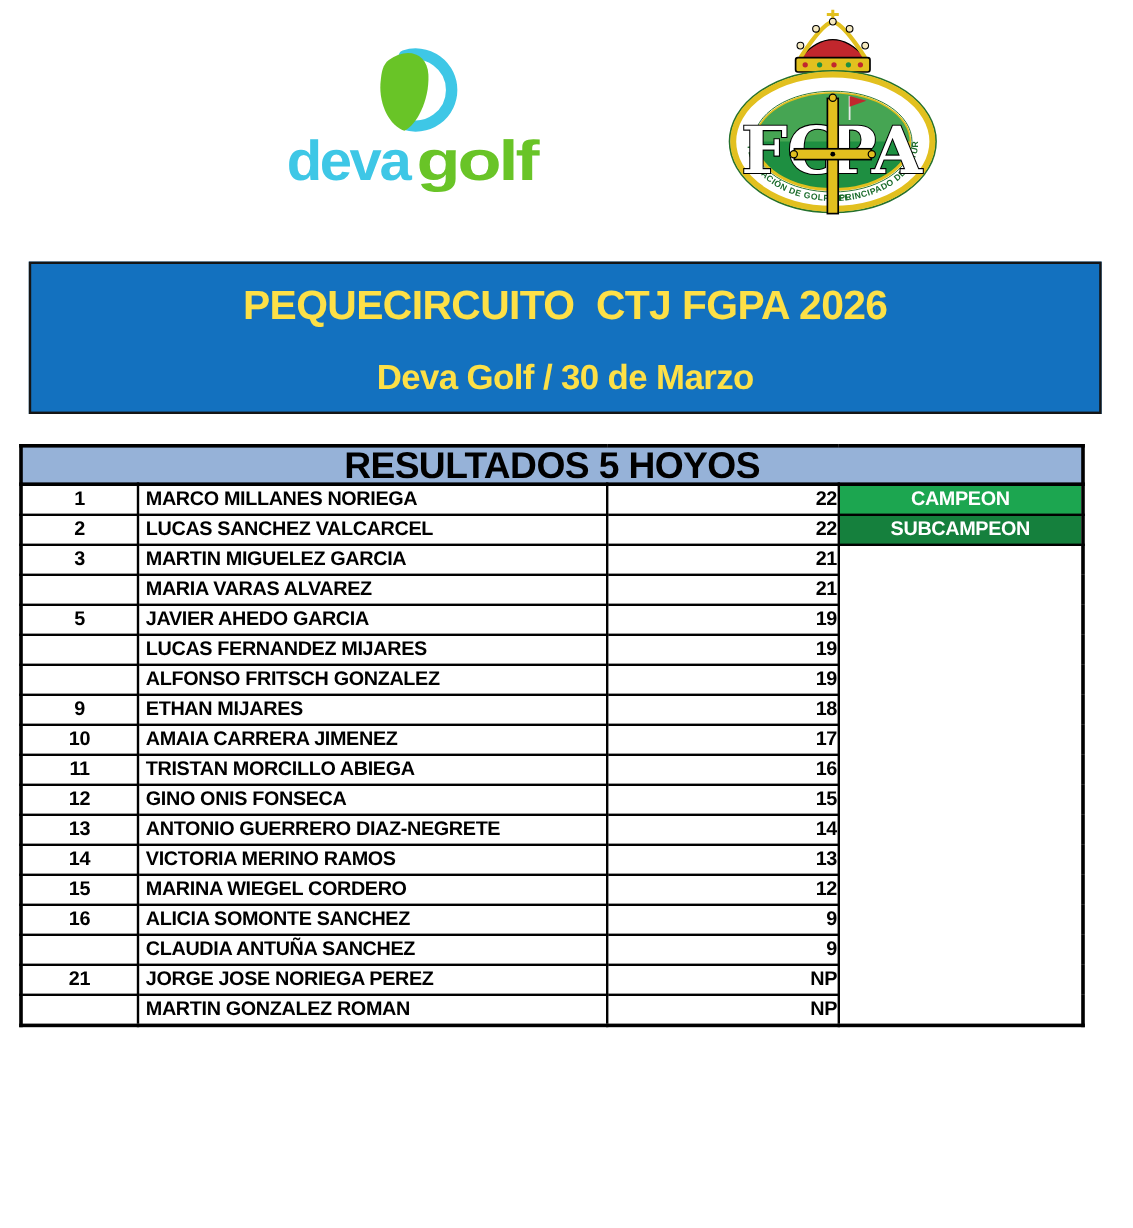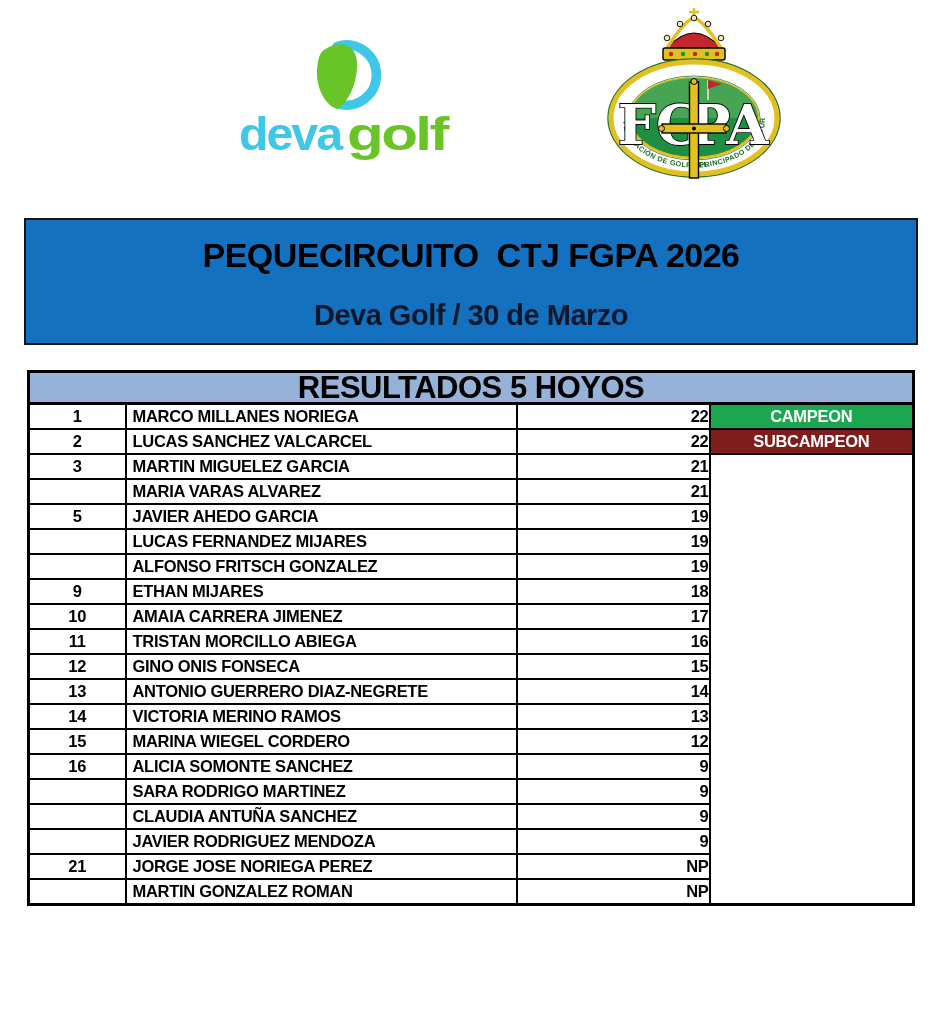--- a/index.html
+++ b/index.html
@@ -10,21 +10,21 @@
   .deva-logo{position:absolute;left:225px;top:28px;width:235px;height:135px;}
   .fgpa-crest{position:absolute;left:605px;top:8px;width:178px;height:175px;}
 
   
   .banner{position:absolute;left:24px;top:218px;width:890px;height:123px;
           border:2px solid #151515;display:flex;flex-direction:column;align-items:center;}
   .banner .title{margin-top:16px;font-size:34px;font-weight:bold;letter-spacing:-0.5px;white-space:pre;}
   .banner .subtitle{margin-top:24px;font-size:29px;font-weight:bold;letter-spacing:-0.5px;white-space:pre;}
 
   
-  .tablewrap{position:absolute;left:27px;top:370px;width:885px;}
+  .tablewrap{position:absolute;left:16px;top:370px;width:885px;}
   table.results{border-collapse:collapse;table-layout:fixed;width:885px;border:3px solid #000;}
   th.tbl-header{height:28px;font-size:31px;font-weight:bold;letter-spacing:-0.5px;
                 color:#000;text-align:center;border:3px solid #000;padding:0;line-height:29px;}
   td{height:23px;padding:0;font-size:16.5px;font-weight:bold;color:#000;
      letter-spacing:-0.3px;border:2px solid #000;overflow:hidden;white-space:nowrap;}
   td.c-pos{text-align:center;}
   td.c-name{text-align:left;padding-left:6px;}
   td.c-score{text-align:right;}
   td.c-award.filled{text-align:center;color:#ffffff;border:2px solid #000;}
   td.c-award.empty{border:none;background:transparent;}
@@ -89,22 +89,22 @@
       <rect x="84.5" y="74" width="9" height="96" fill="#E2C01F" stroke="#000" stroke-width="1.4"></rect>
       <rect x="57" y="116" width="64" height="9" fill="#E2C01F" stroke="#000" stroke-width="1.4"></rect>
       <circle cx="89" cy="73.5" r="3" fill="#E2C01F" stroke="#000" stroke-width="1"></circle>
       <circle cx="56.5" cy="120.5" r="3" fill="#E2C01F" stroke="#000" stroke-width="1"></circle>
       <circle cx="121.5" cy="120.5" r="3" fill="#E2C01F" stroke="#000" stroke-width="1"></circle>
       <circle cx="89" cy="120.5" r="2" fill="#000"></circle>
     </g>
   </svg>
 
   <div class="banner" style="background: rgb(19, 113, 191);">
-    <div class="title" style="color: #000000;">PEQUECIRCUITO  CTJ FGPA 2026</div>
-    <div class="subtitle" style="color: #0f172a;">Deva Golf / 30 de Marzo</div>
+    <div class="title" style="color: #fde047;">PEQUECIRCUITO  CTJ FGPA 2026</div>
+    <div class="subtitle" style="color: #fde047;">Deva Golf / 30 de Marzo</div>
   </div>
 
   <div class="tablewrap">
     <table class="results">
       <colgroup>
         <col style="width:97px">
           <col style="width:391px">
           <col style="width:193px">
           <col style="width:204px">
       </colgroup>
@@ -117,21 +117,21 @@
           <tr>
             <td class="c-pos">1</td>
             <td class="c-name">MARCO MILLANES NORIEGA</td>
             <td class="c-score">22</td>
             <td class="c-award filled" style="background: rgb(28, 166, 80); margin-left: 48px;">CAMPEON</td>
           </tr>
           <tr>
             <td class="c-pos">2</td>
             <td class="c-name">LUCAS SANCHEZ VALCARCEL</td>
             <td class="c-score">22</td>
-            <td class="c-award filled" style="background: #7f1d1d;">SUBCAMPEON</td>
+            <td class="c-award filled" style="background: #15803d;">SUBCAMPEON</td>
           </tr>
           <tr>
             <td class="c-pos">3</td>
             <td class="c-name">MARTIN MIGUELEZ GARCIA</td>
             <td class="c-score">21</td>
             <td class="c-award empty"></td>
           </tr>
           <tr>
             <td class="c-pos"></td>
             <td class="c-name">MARIA VARAS ALVAREZ</td>
@@ -199,33 +199,21 @@
             <td class="c-award empty"></td>
           </tr>
           <tr>
             <td class="c-pos">16</td>
             <td class="c-name">ALICIA SOMONTE SANCHEZ</td>
             <td class="c-score">9</td>
             <td class="c-award empty"></td>
           </tr>
           <tr>
             <td class="c-pos"></td>
-            <td class="c-name">SARA RODRIGO MARTINEZ</td>
-            <td class="c-score">9</td>
-            <td class="c-award empty"></td>
-          </tr>
-          <tr>
-            <td class="c-pos"></td>
             <td class="c-name">CLAUDIA ANTUÑA SANCHEZ</td>
-            <td class="c-score">9</td>
-            <td class="c-award empty"></td>
-          </tr>
-          <tr>
-            <td class="c-pos"></td>
-            <td class="c-name">JAVIER RODRIGUEZ MENDOZA</td>
             <td class="c-score">9</td>
             <td class="c-award empty"></td>
           </tr>
           <tr>
             <td class="c-pos">21</td>
             <td class="c-name">JORGE JOSE NORIEGA PEREZ</td>
             <td class="c-score">NP</td>
             <td class="c-award empty"></td>
           </tr>
           <tr>

